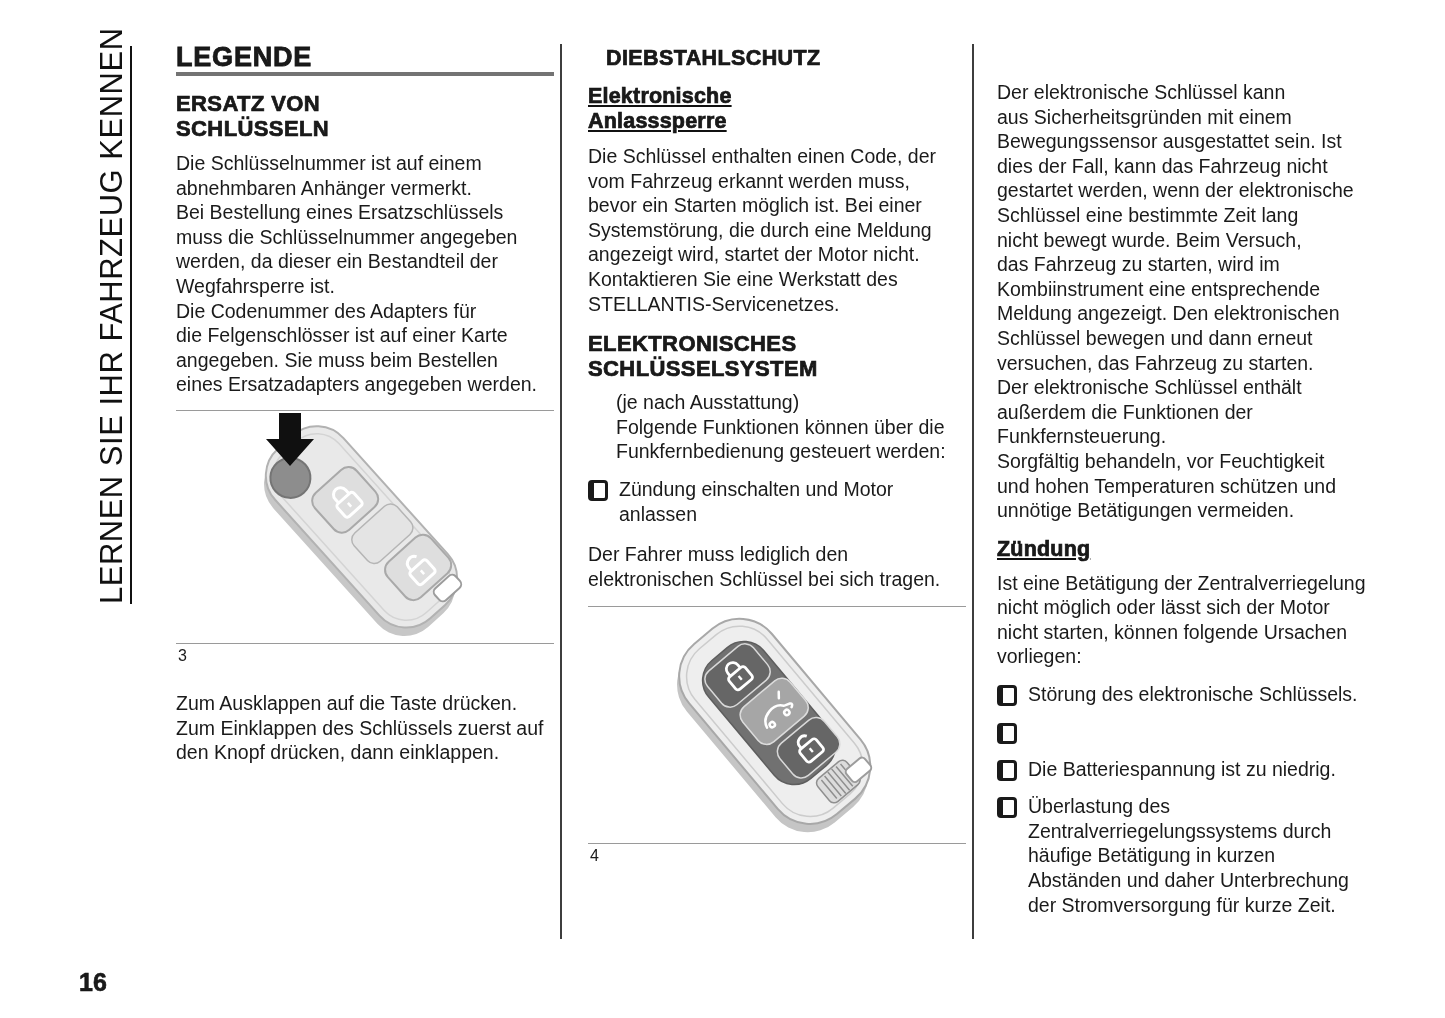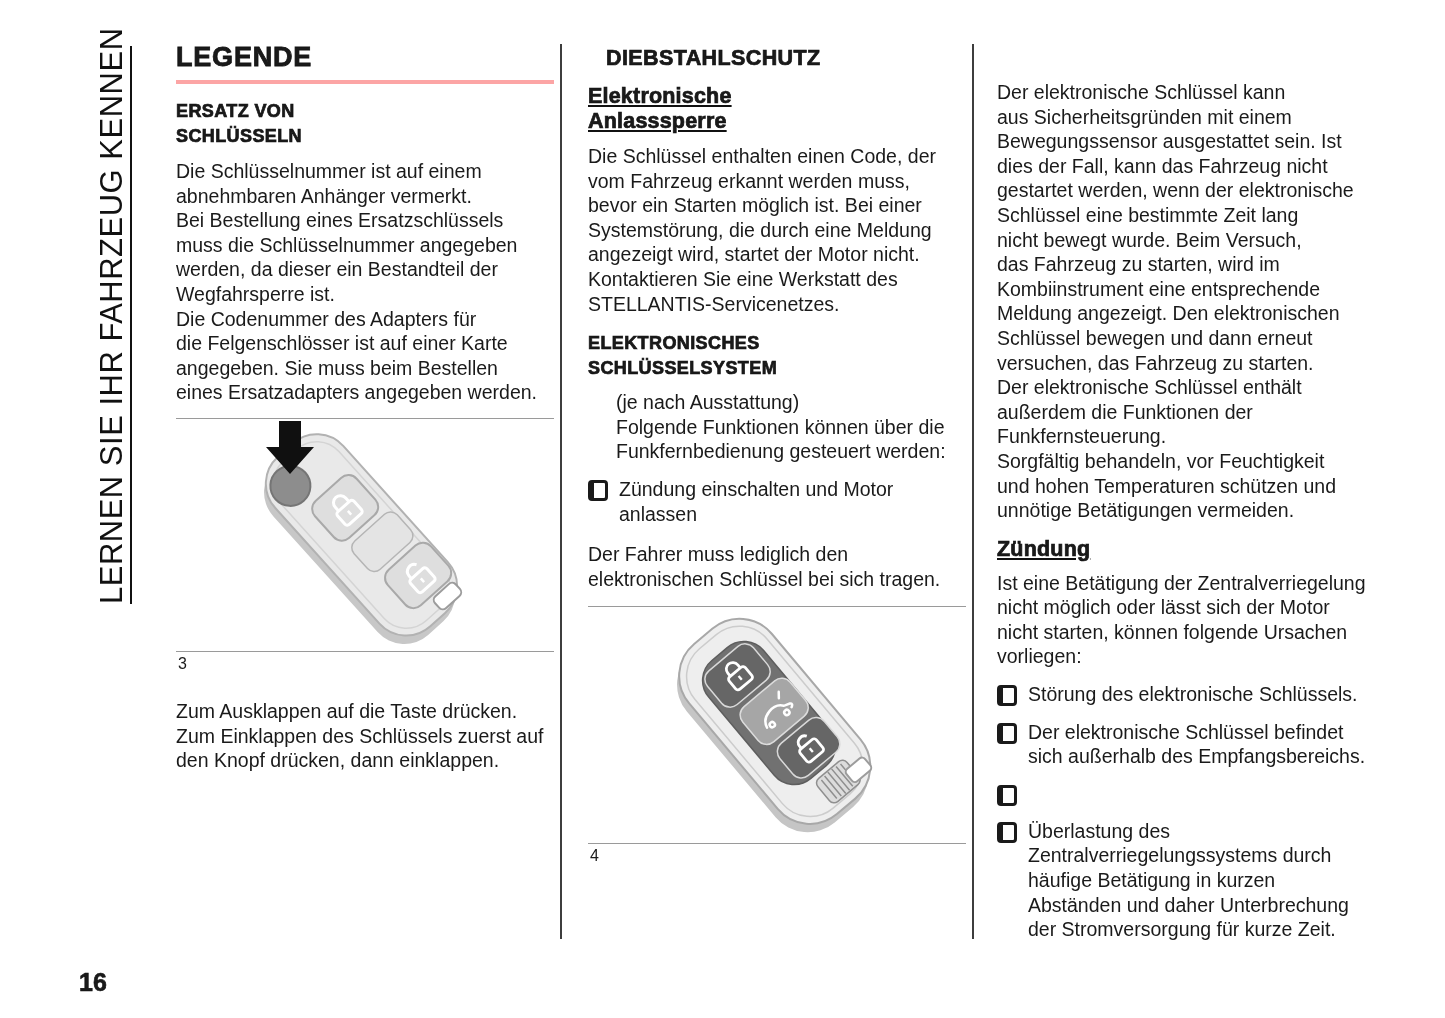--- a/index.html
+++ b/index.html
@@ -39,33 +39,33 @@
   
   .col { position: absolute; top: 42px; width: 378px; }
   .col1 { left: 176px; }
   .col2 { left: 588px; }
   .col3 { left: 997px; margin-top: 36px; }
 
   .page-title {
     font-size: 27px; line-height: 30px;
     font-weight: 900; letter-spacing: 0.8px;
     -webkit-text-stroke: 0.8px #111;
-    margin: 0; padding-bottom: 8px;
-    border-bottom: 4px solid #fca5a5;
+    margin: 0; 
+    border-bottom: 4px solid #737373;
     white-space: pre-line;
   }
   .col-title {
     font-size: 21.5px; line-height: 24px;
     font-weight: 900; letter-spacing: 0.4px;
     -webkit-text-stroke: 0.7px #111;
     margin: 4px 0 0 18px;
     white-space: pre-line;
   }
   .h-caps {
-    font-size: 18px; line-height: 25px;
+    font-size: 22px; line-height: 25px;
     font-weight: 900; letter-spacing: 0.4px;
     -webkit-text-stroke: 0.7px #111;
     margin: 15px 0 0 0;
     white-space: pre-line;
   }
   .h-mixed {
     font-size: 21.5px; line-height: 25px;
     font-weight: 900; letter-spacing: 0.2px;
     -webkit-text-stroke: 0.7px #111;
     margin: 14px 0 0 0;
@@ -260,25 +260,24 @@
 nicht starten, können folgende Ursachen
 vorliegen:</p>
 
   <ul class="bullet-list">
     <li class="bullet-item">
       <span class="square-bullet"></span>
       <span class="bullet-text">Störung des elektronische Schlüssels.</span>
     </li>
     <li class="bullet-item">
       <span class="square-bullet"></span>
-      <span class="bullet-text">Der elektronische Schlüssel befindet
-sich außerhalb des Empfangsbereichs.</span>
-    </li>
-    <li class="bullet-item">
-      <span class="square-bullet"></span>
+    </li>
+    <li class="bullet-item">
+      <span class="square-bullet"></span>
+      <span class="bullet-text">Die Batteriespannung ist zu niedrig.</span>
     </li>
     <li class="bullet-item">
       <span class="square-bullet"></span>
       <span class="bullet-text">Überlastung des
 Zentralverriegelungssystems durch
 häufige Betätigung in kurzen
 Abständen und daher Unterbrechung
 der Stromversorgung für kurze Zeit.</span>
     </li>
   </ul>

